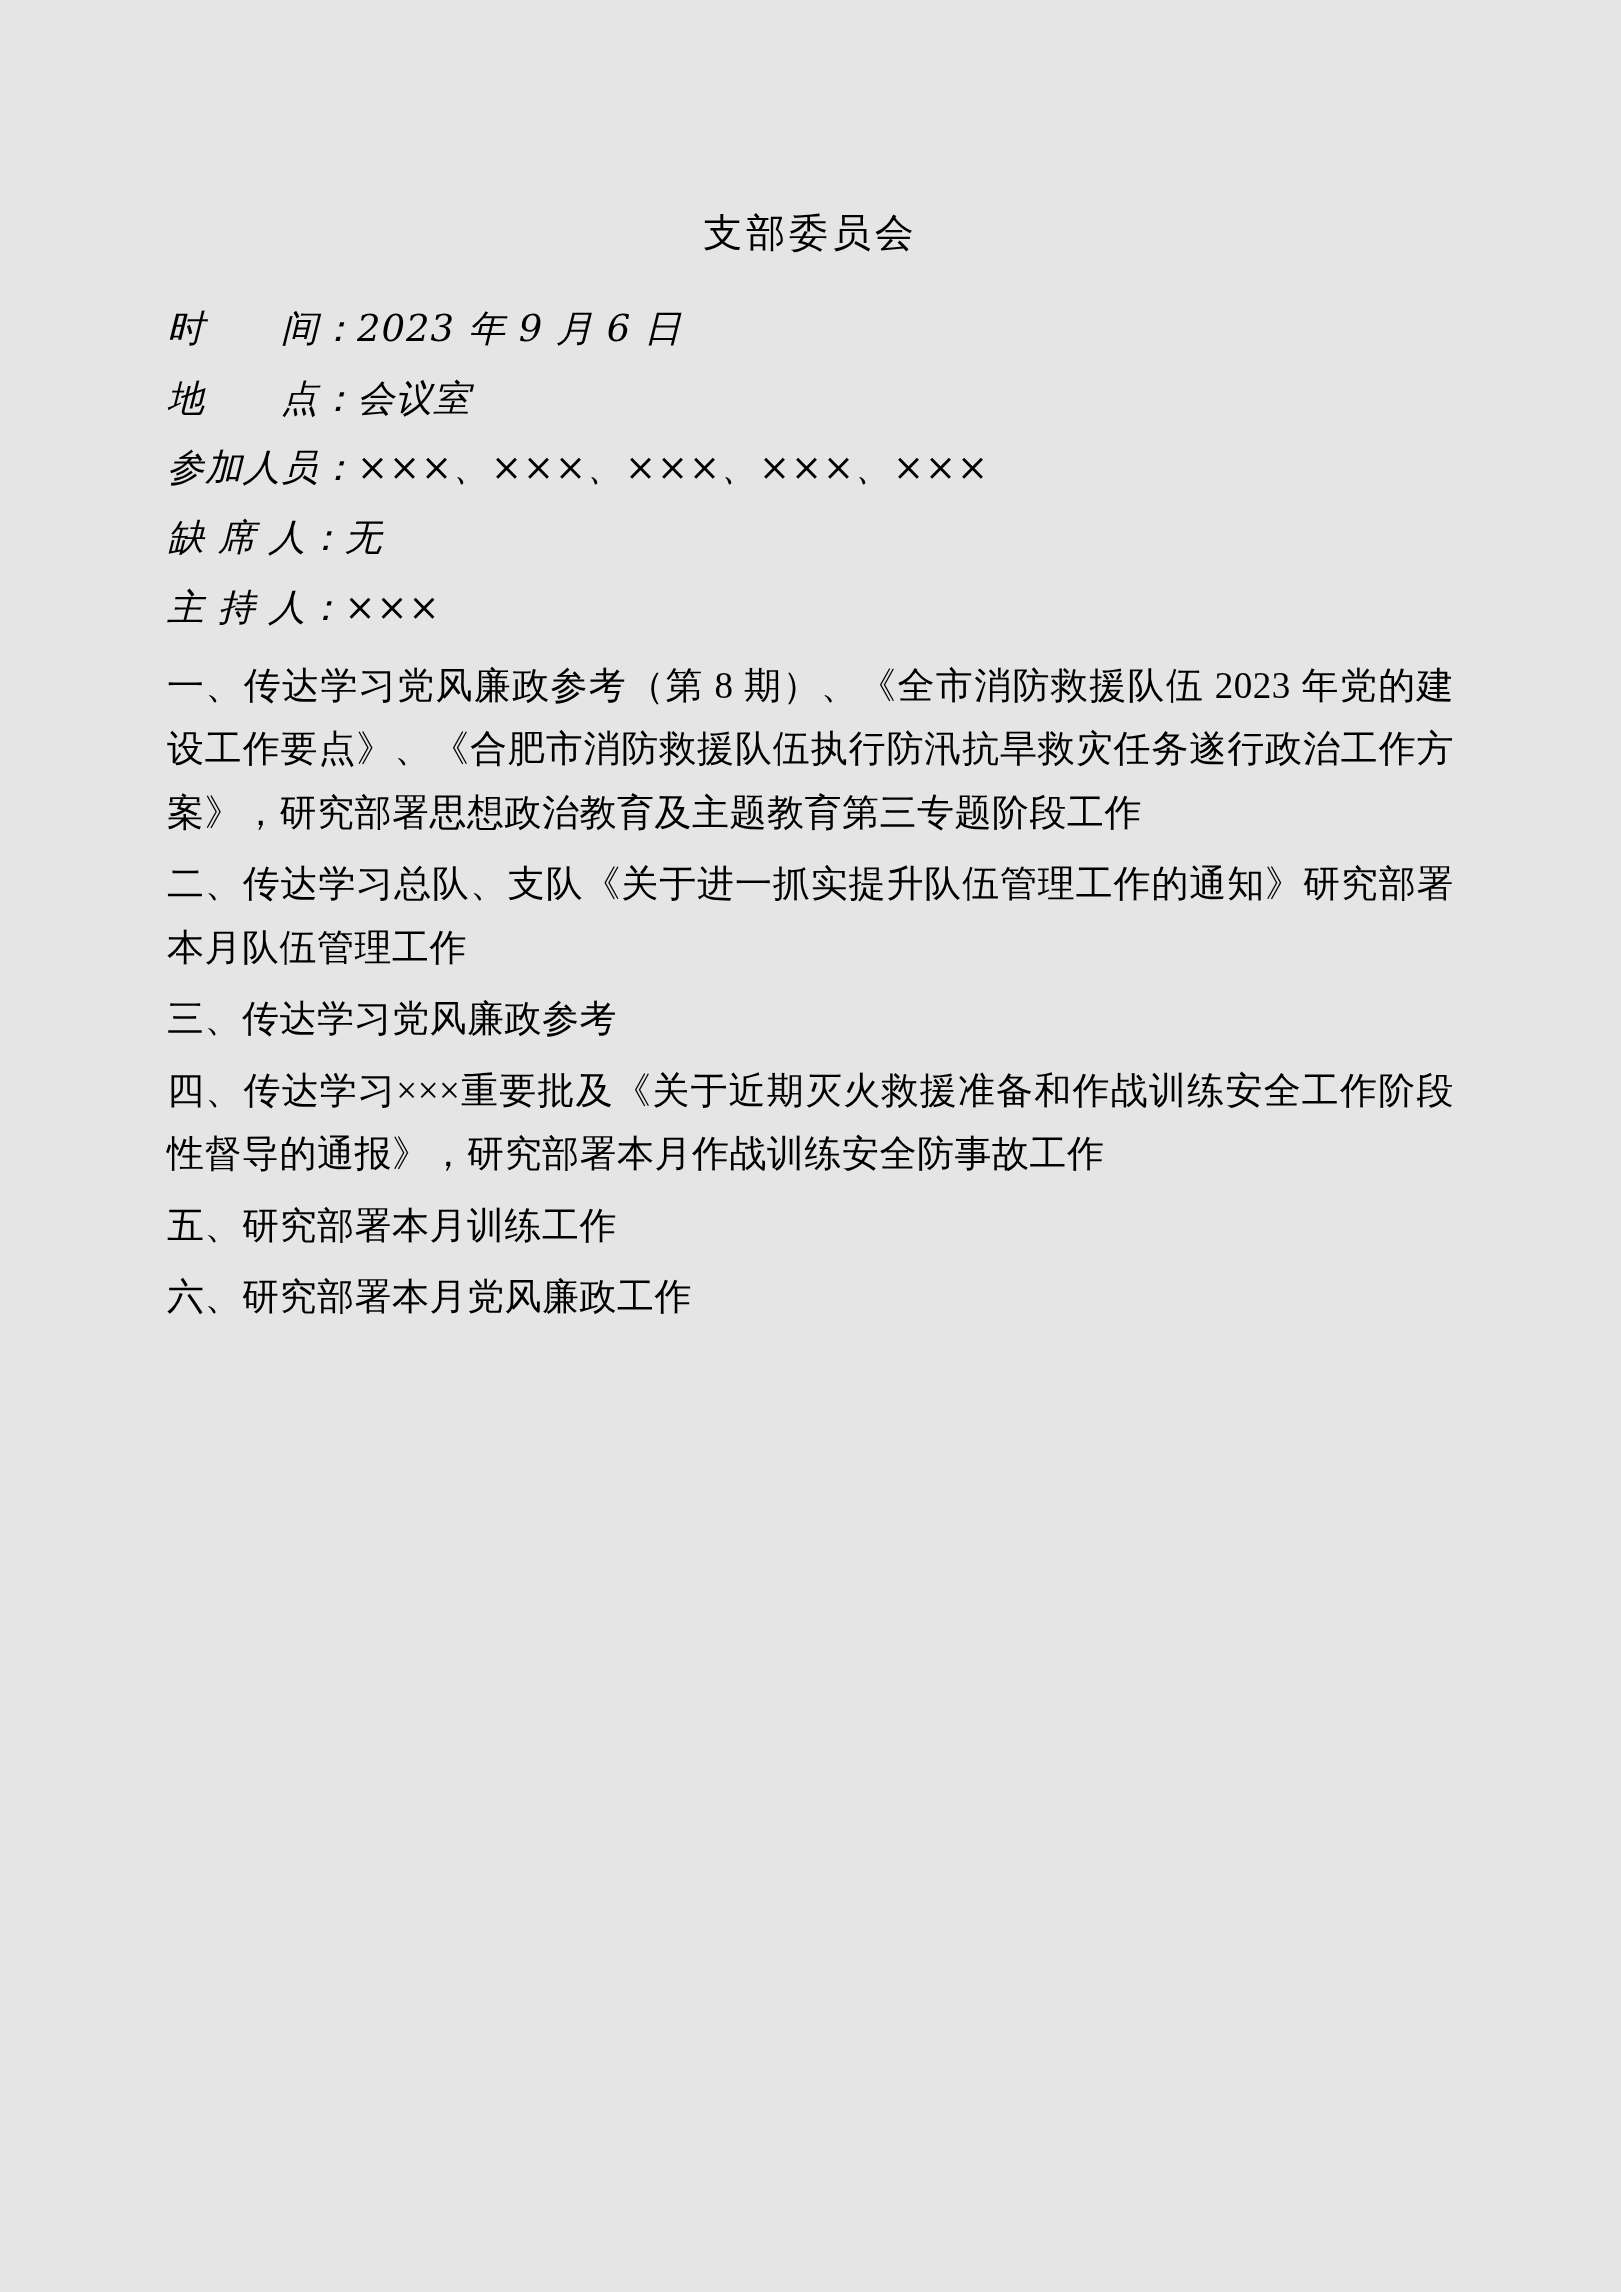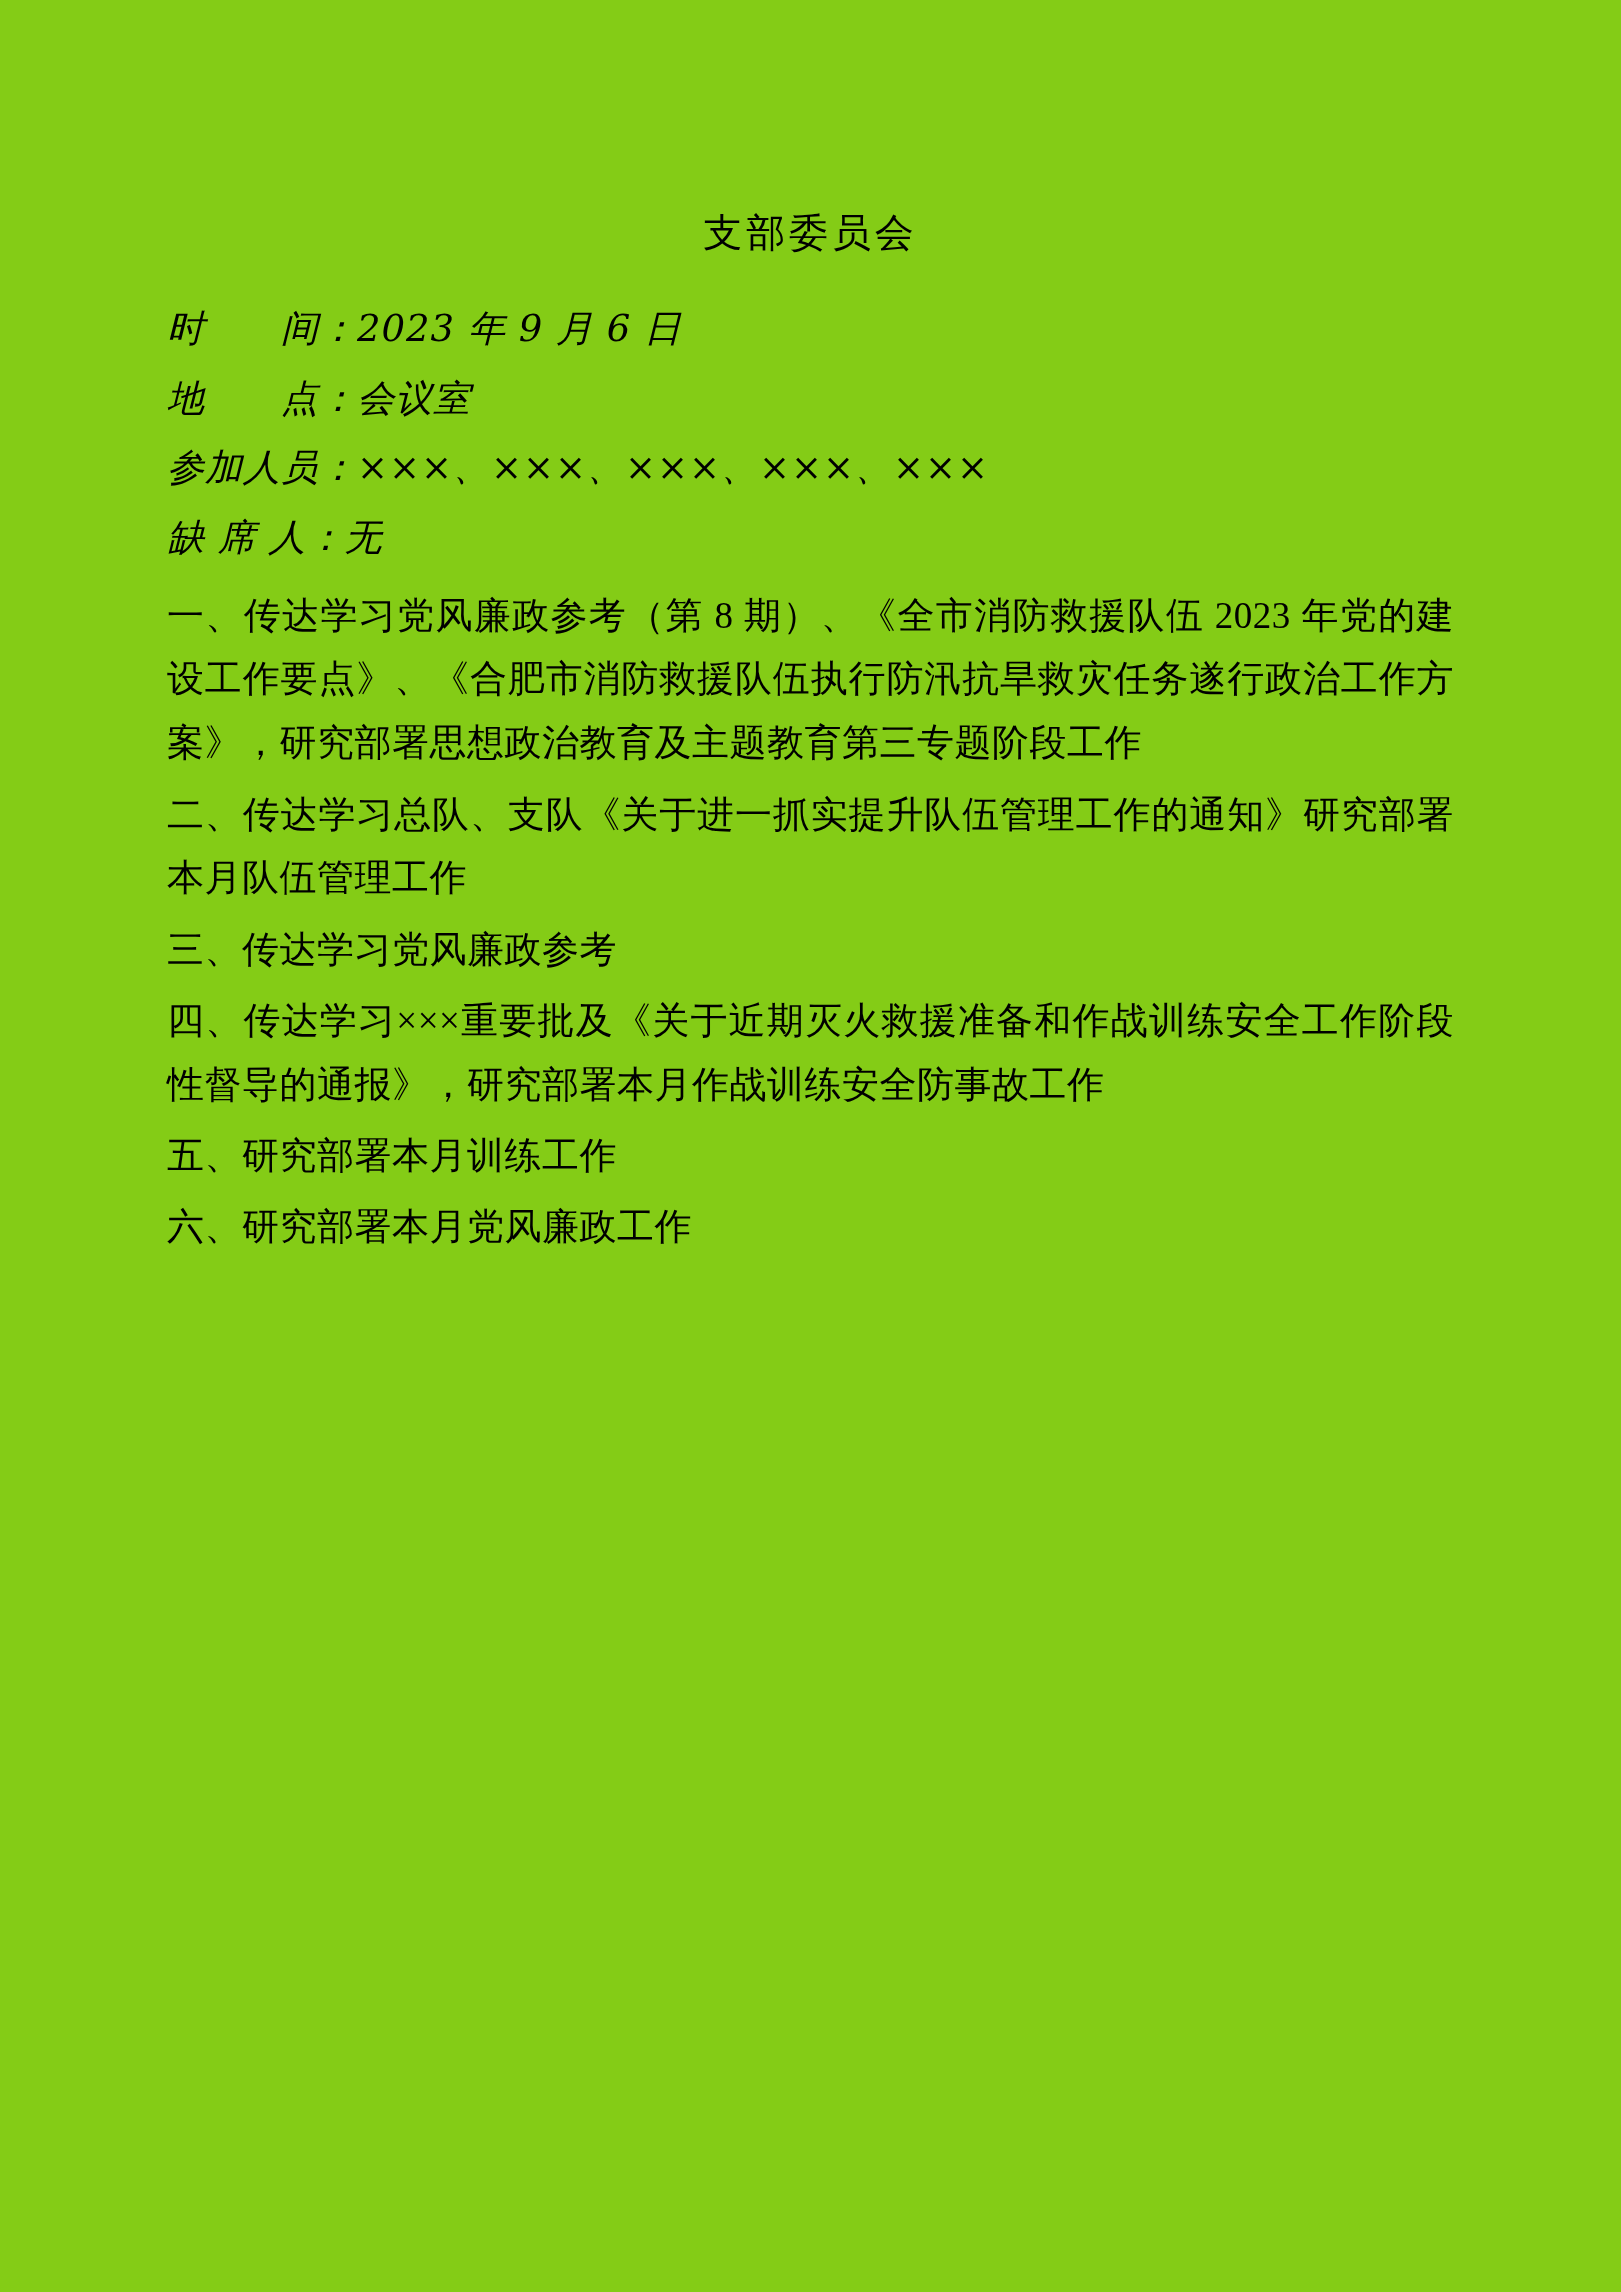--- a/index.html
+++ b/index.html
@@ -8,21 +8,21 @@
     background: #ffffff;
   }
   body {
     font-family: "DejaVu Serif", "Liberation Serif", serif;
     color: #000000;
   }
   .page {
     width: 1621px;
     height: 2293px;
     position: relative;
-    background: #84cc16;
+    background: #e5e5e5;
     box-sizing: border-box;
     padding: 147px 167px 0 167px;
   }
   .doc-title {
     text-align: center;
     font-size: 39px;
     letter-spacing: 3.9px;
     margin: 59px 0 39px 0;
     font-family: "DejaVu Serif", "Liberation Serif", serif;
   }
@@ -50,20 +50,21 @@
 
 <div class="page">
 
   <div class="doc-title">支部委员会</div>
 
   <div class="fields">
     <div class="field-line"><span>时　　间：</span><span>2023 年 9 月 6 日</span></div>
     <div class="field-line"><span>地　　点：</span><span>会议室</span></div>
     <div class="field-line"><span>参加人员：</span><span>×××、×××、×××、×××、×××</span></div>
     <div class="field-line"><span>缺 席 人：</span><span>无</span></div>
+    <div class="field-line"><span>主 持 人：</span><span>×××</span></div>
   </div>
 
   <div class="spacer-sm"></div>
 
   <div class="agenda">
     <p class="agenda-item">一、传达学习党风廉政参考（第 8 期）、《全市消防救援队伍 2023 年党的建设工作要点》、《合肥市消防救援队伍执行防汛抗旱救灾任务遂行政治工作方案》，研究部署思想政治教育及主题教育第三专题阶段工作</p>
     <p class="agenda-item">二、传达学习总队、支队《关于进一抓实提升队伍管理工作的通知》研究部署本月队伍管理工作</p>
     <p class="agenda-item">三、传达学习党风廉政参考</p>
     <p class="agenda-item">四、传达学习×××重要批及《关于近期灭火救援准备和作战训练安全工作阶段性督导的通报》，研究部署本月作战训练安全防事故工作</p>
     <p class="agenda-item">五、研究部署本月训练工作</p>

